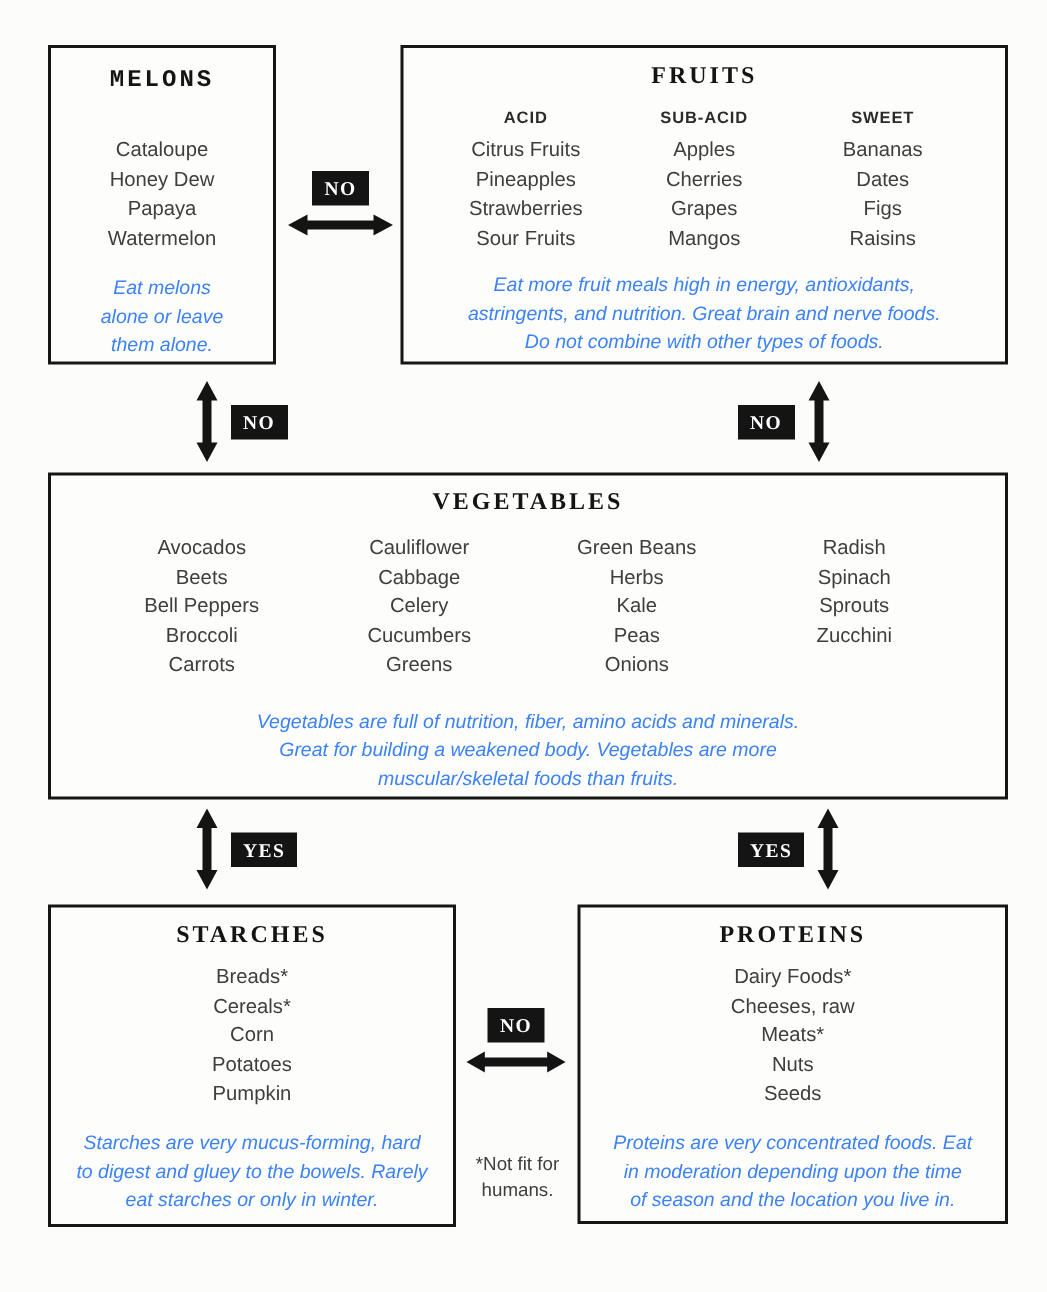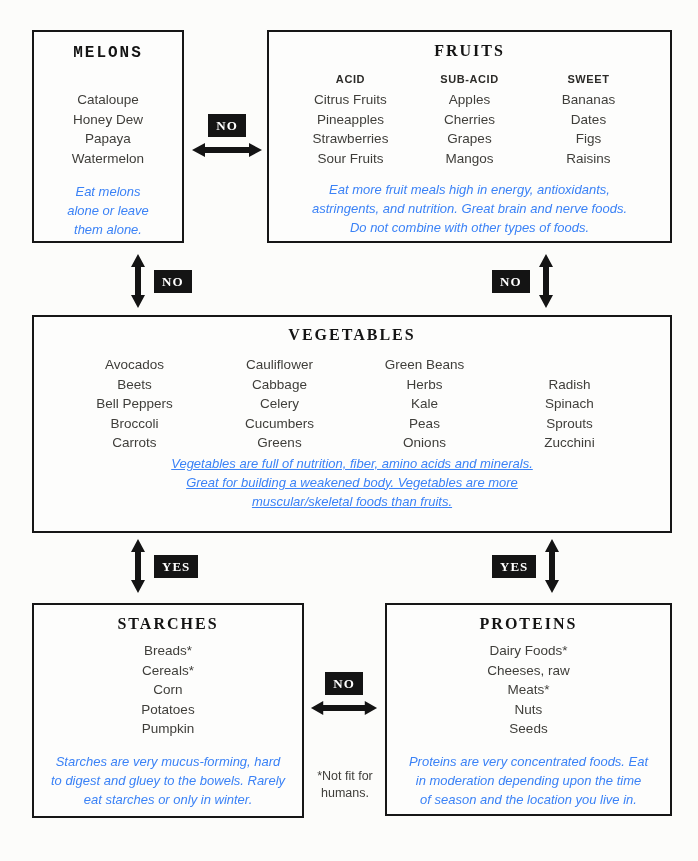--- a/index.html
+++ b/index.html
@@ -9,21 +9,21 @@
   }
   .box{
     position:absolute;border:2px solid #161616;background:#fdfdfc;
     text-align:center;box-sizing:border-box;
   }
   .box-title{
     font-family:"Liberation Serif",serif;font-weight:bold;color:#141414;
     font-size:16px;letter-spacing:2px;line-height:22px;
   }
   .list .li{font-size:13.5px;line-height:19.5px;color:#3f3e3a;}
-  .cols{display:flex;align-items:flex-end;}
+  .cols{display:flex;}
   .col{flex:1;}
   .col-header{
     font-size:11px;font-weight:bold;letter-spacing:0.6px;color:#2c2b28;line-height:16px;
   }
   .note{
     font-style:italic;font-size:13px;line-height:19px;color:#3b82f6;
     white-space:pre-line;
   }
   .badge{
     background:#141414;color:#ffffff;font-family:"Liberation Serif",serif;
@@ -47,21 +47,21 @@
   
   .melons .box-title{margin-top:10px;font-family:Liberation Mono, monospace;}
   .melons .list{margin-top:26px;}
   .melons .note{margin-top:14px;}
   .fruits .box-title{margin-top:8px;}
   .fruits .cols{margin-top:9px;padding:0 22px;}
   .fruits .col-header{margin-bottom:3px;}
   .fruits .note{margin-top:12px;}
   .vegetables .box-title{margin-top:7px;}
   .vegetables .cols{margin-top:9px;padding:0 28px;}
-  .vegetables .note{margin-top:1px;text-decoration:underline;}
+  .vegetables .note{margin-top:18px;}
   .starches .box-title,.proteins .box-title{margin-top:8px;}
   .starches .list,.proteins .list{margin-top:6px;}
   .starches .note,.proteins .note{margin-top:13px;}
   
   .c-melons-fruits{left:191px;top:114px;width:72px;}
   .c-melons-veg{left:130px;top:253px;}
   .c-fruits-veg{left:492px;top:253px;}
   .c-veg-starches{left:130px;top:538px;}
   .c-veg-proteins{left:492px;top:538px;}
   .c-starches-proteins{left:310px;top:672px;width:68px;}

